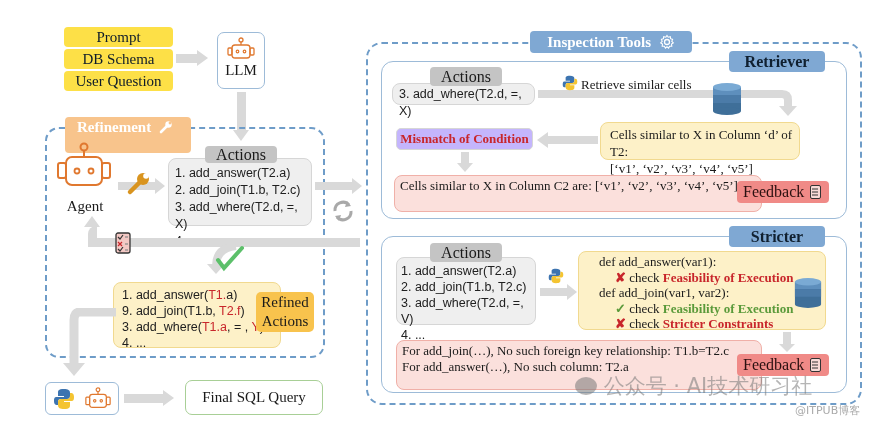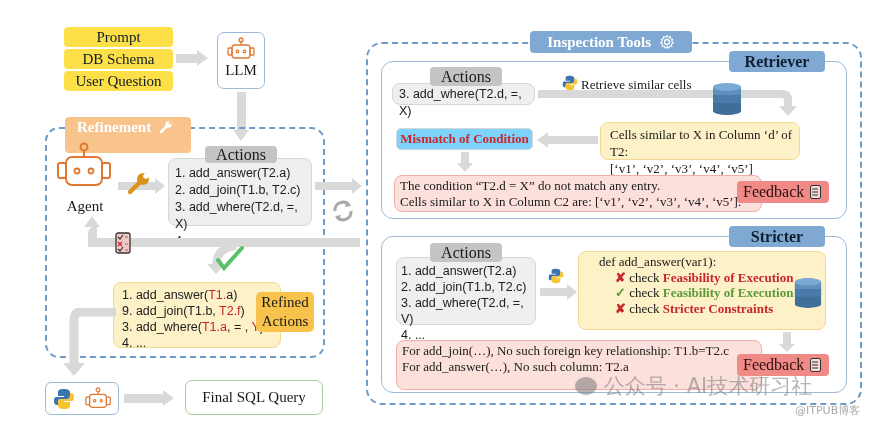--- a/index.html
+++ b/index.html
@@ -194,27 +194,26 @@
 <div class="abs yellow-box" style="left:600px;top:122px;width:200px;height:38px;">
   <div class="serif-sm" style="padding:3px 0 0 9px;">
     <div>Cells similar to X in Column ‘d’ of T2:</div>
     <div>[‘v1’, ‘v2’, ‘v3’, ‘v4’, ‘v5’]</div>
   </div>
 </div>
 
 <div class="abs arrow-gray" style="left:548px;top:136px;width:50px;height:8px;"></div>
 <div class="abs" style="left:537px;top:132px;width:0;height:0;border-top:8px solid transparent;border-bottom:8px solid transparent;border-right:11px solid #d9d9d9;"></div>
 
-<div class="abs" style="left:396px;top:128px;width:137px;height:22px;background:#7dd3fc;border:1px solid #d6d6d6;border-radius:5px;box-sizing:border-box;text-align:center;line-height:20px;font-weight:bold;font-size:13px;color:#c8262b;">Mismatch of Condition</div>
+<div class="abs" style="left:396px;top:128px;width:137px;height:22px;background:#c4b5fd;border:1px solid #d6d6d6;border-radius:5px;box-sizing:border-box;text-align:center;line-height:20px;font-weight:bold;font-size:13px;color:#c8262b;">Mismatch of Condition</div>
 <div class="abs arrow-gray" style="left:461px;top:152px;width:8px;height:12px;"></div>
 <div class="abs" style="left:457px;top:163px;width:0;height:0;border-left:8px solid transparent;border-right:8px solid transparent;border-top:9px solid #d9d9d9;"></div>
 
 <div class="abs pink-box" style="left:394px;top:175px;width:368px;height:37px;">
   <div class="serif-sm" style="padding:2px 0 0 5px;font-size:13px;line-height:16px;">
-    <div>The condition “T2.d = X” do not match any entry.</div>
     <div>Cells similar to X in Column C2 are: [‘v1’, ‘v2’, ‘v3’, ‘v4’, ‘v5’].</div>
   </div>
 </div>
 <div class="abs fb-tag" style="left:737px;top:181px;width:92px;height:22px;line-height:22px;padding-left:6px;box-sizing:border-box;">
   <span>Feedback</span>
   <svg width="11" height="14" viewBox="0 0 11 14" style="display:inline-block;vertical-align:-2px;margin-left:2px;">
     <rect x="0.5" y="0.5" width="10" height="13" rx="1.5" fill="#f7d9d6" stroke="#333" stroke-width="1"></rect>
     <line x1="2" y1="4" x2="8" y2="4" stroke="#333" stroke-width="1"></line>
     <line x1="2" y1="7" x2="8" y2="7" stroke="#333" stroke-width="1"></line>
     <line x1="2" y1="10" x2="8" y2="10" stroke="#333" stroke-width="1"></line>
@@ -238,20 +237,21 @@
   <path d="M11 1 C5 1 5 3 5 5 L5 8 L11 8 L11 9 L3 9 C1 9 1 12 1 13 C1 17 3 17 5 17 L5 14 C5 12 6 11 8 11 L14 11 C16 11 17 10 17 8 L17 5 C17 2 15 1 11 1 Z" fill="#3d74b0"></path>
   <path d="M11 21 C17 21 17 19 17 17 L17 14 L11 14 L11 13 L19 13 C21 13 21 10 21 9 C21 5 19 5 17 5 L17 8 C17 10 16 11 14 11 L8 11 C6 11 5 12 5 14 L5 17 C5 20 7 21 11 21 Z" fill="#f4c431"></path>
 </svg>
 <div class="abs arrow-gray" style="left:540px;top:288px;width:28px;height:8px;"></div>
 <div class="abs" style="left:567px;top:284px;width:0;height:0;border-top:8px solid transparent;border-bottom:8px solid transparent;border-left:10px solid #d9d9d9;"></div>
 
 <div class="abs yellow-box" style="left:578px;top:251px;width:248px;height:79px;">
   <div class="serif-sm" style="padding:2px 0 0 20px;font-size:13px;line-height:15.5px;">
     <div>def add_answer(var1):</div>
     <div style="padding-left:16px;"><span class="red" style="font-weight:bold;">✘</span> <span>check</span> <b class="red">Feasibility of Execution</b></div>
+    <div>def add_join(var1, var2):</div>
     <div style="padding-left:16px;"><span class="green" style="font-weight:bold;">✓</span> <span>check</span> <b class="green">Feasibility of Execution</b></div>
     <div style="padding-left:16px;"><span class="red" style="font-weight:bold;">✘</span> <span>check</span> <b class="red">Stricter Constraints</b></div>
   </div>
 </div>
 <svg class="abs" style="left:794px;top:276px;" width="28" height="34" viewBox="0 0 30 34">
   <rect x="1" y="5" width="28" height="24" fill="#3f6f99"></rect>
   <rect x="1" y="5" width="28" height="8" fill="#5e8fbd"></rect>
   <rect x="1" y="13" width="28" height="8" fill="#4b7ba8"></rect>
   <ellipse cx="15" cy="29" rx="14" ry="4" fill="#3f6f99"></ellipse>
   <ellipse cx="15" cy="5" rx="14" ry="4" fill="#7aaad4"></ellipse>

